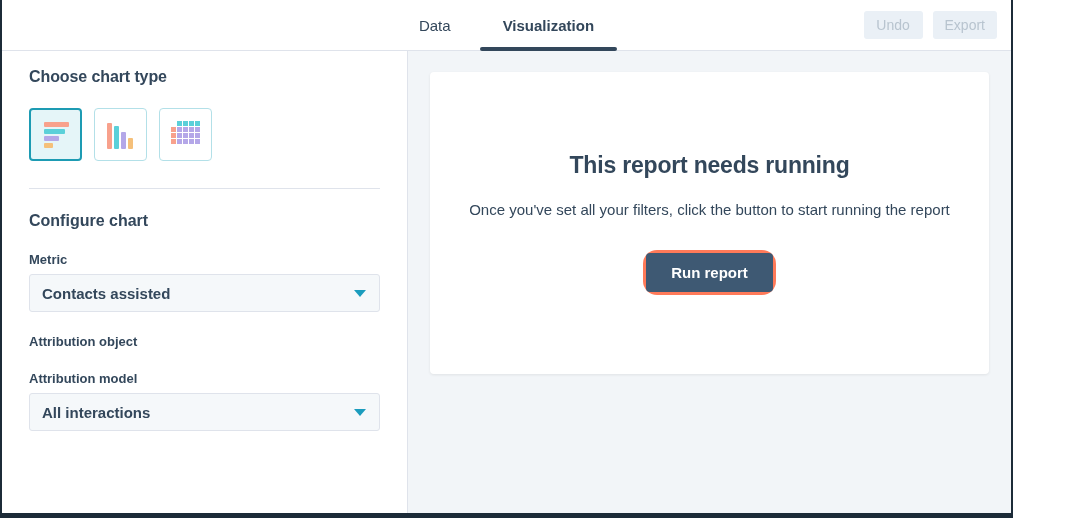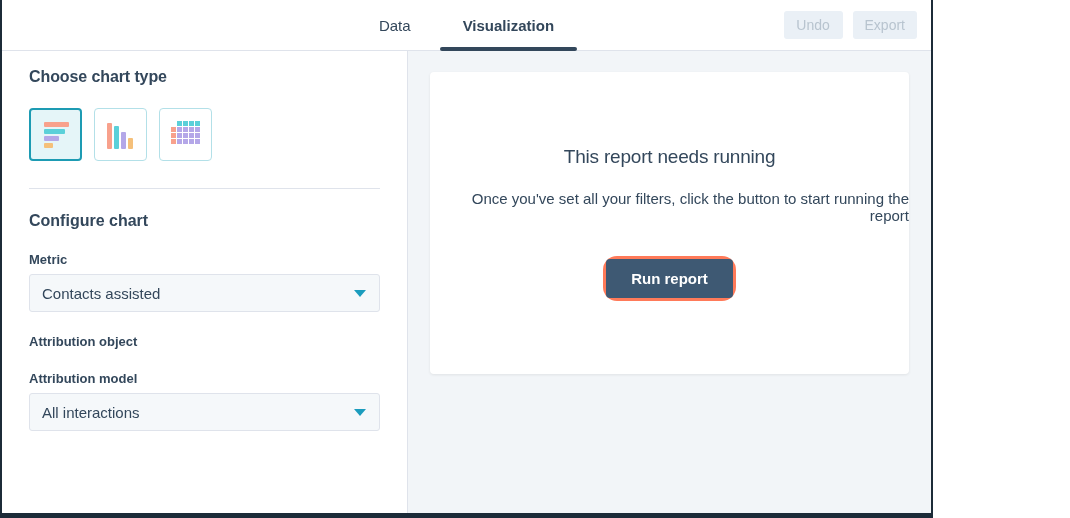--- a/index.html
+++ b/index.html
@@ -7,21 +7,21 @@
     padding: 0;
     background: #ffffff;
   }
   body {
     font-family: "Liberation Sans", sans-serif;
     -webkit-font-smoothing: antialiased;
   }
 
   .app-window {
     position: relative;
-    width: 933px;
+    width: 1013px;
     height: 518px;
     box-sizing: border-box;
     border-left: 2px solid #1c2b38;
     border-right: 2px solid #1c2b38;
     border-bottom: 5px solid #1c2b38;
     background: #ffffff;
     overflow: hidden;
   }
 
   
@@ -172,20 +172,21 @@
     align-items: center;
     padding: 0 36px 0 12px;
     cursor: pointer;
   }
   .select-value {
     font-size: 15px;
     color: #33475b;
     white-space: nowrap;
     overflow: hidden;
     text-overflow: ellipsis;
+    font-weight: bold;
   }
   .chevron {
     position: absolute;
     right: 13px;
     top: 50%;
     margin-top: -3px;
     width: 0;
     height: 0;
     border-left: 6px solid transparent;
     border-right: 6px solid transparent;
@@ -204,22 +205,22 @@
     background: #ffffff;
     border-radius: 4px;
     height: 302px;
     box-shadow: 0 1px 3px rgba(0,0,0,0.08);
     display: flex;
     flex-direction: column;
     align-items: center;
     justify-content: center;
   }
   .empty-title {
-    font-size: 19px;
-    font-weight: normal;
+    font-size: 23px;
+    font-weight: bold;
     color: #33475b;
     margin: 0;
     text-align: center;
     letter-spacing: -0.2px;
   }
   .empty-sub {
     font-size: 15px;
     color: #33475b;
     margin: 22px 0 0 0;
     text-align: right;

